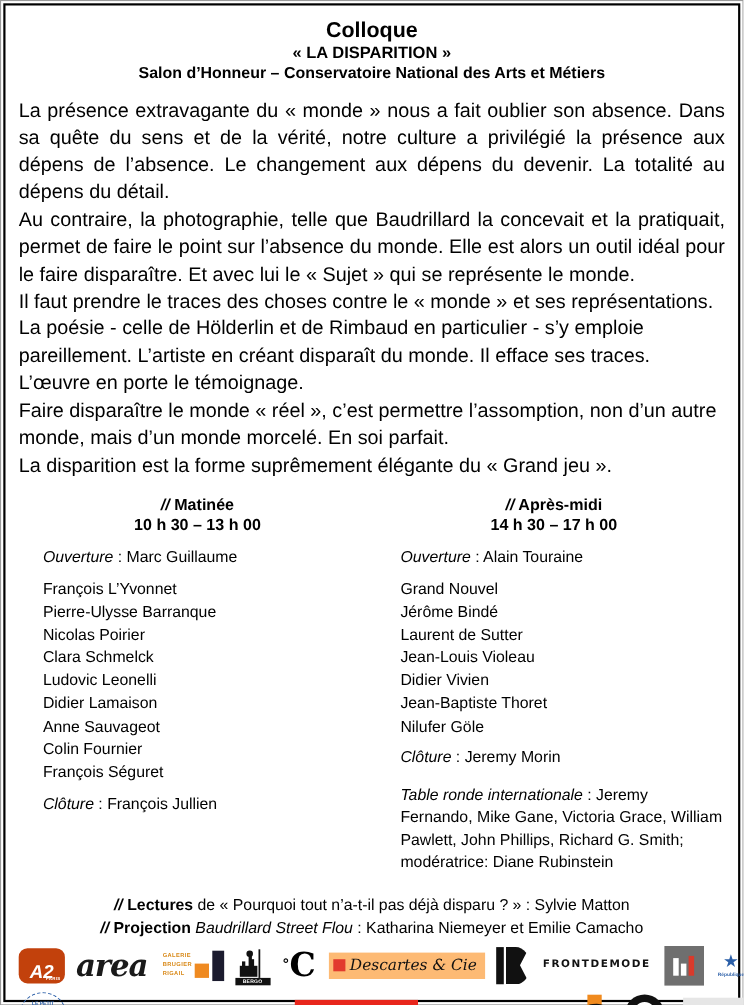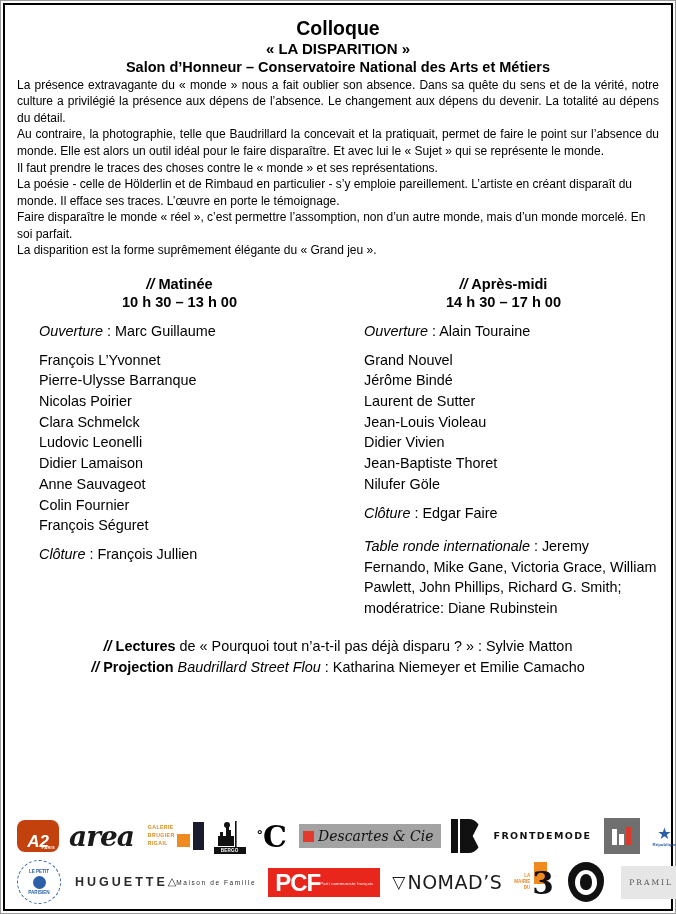--- a/index.html
+++ b/index.html
@@ -44,22 +44,22 @@
     font-weight: bold;
     letter-spacing: 0px;
     line-height: 1.18;
   }
   .hdr-colloque { font-size: 19.5px; }
   .hdr-title    { font-size: 15px; }
   .hdr-venue    { font-size: 14.5px; margin-top: 1px; }
 
   
   .intro {
-    margin-top: 1px;
-    font-size: 12px;
+    margin-top: 12px;
+    font-size: 18px;
     line-height: 1.38;
   }
   .intro p {
     margin: 0 0 0 0;
   }
   .intro p.just { text-align: justify; }
 
   
   .sessions {
     display: flex;
@@ -176,21 +176,21 @@
   }
 
   .lg-degc {
     font-family: "DejaVu Serif", serif;
     font-weight: bold; font-size: 30px; margin-right: 12px;
     line-height: .9; color: #000;
   }
   .lg-degc sup { font-size: 13px; vertical-align: super; }
 
   .lg-descartes {
-    background: #a3a3a3; padding: 4px 7px 4px 4px; margin-right: 10px;
+    background: #fdba74; padding: 4px 7px 4px 4px; margin-right: 10px;
     display: flex; align-items: center; text-align: right;
   }
   .lg-descartes .sq { width: 11px; height: 11px; background: #e23b2e; margin-right: 4px; }
   .lg-descartes .tx {
     font-family: "DejaVu Serif", serif; font-style: italic;
     font-size: 14px; color: #111; white-space: nowrap;
   }
 
   .lg-d {
     margin-right: 12px; display: flex; align-items: center;
@@ -344,21 +344,21 @@
           <div class="gap-sm"></div>
           <div class="speaker">Grand Nouvel</div>
           <div class="speaker">Jérôme Bindé</div>
           <div class="speaker">Laurent de Sutter</div>
           <div class="speaker">Jean-Louis Violeau</div>
           <div class="speaker">Didier Vivien</div>
           <div class="speaker">Jean-Baptiste Thoret</div>
           <div class="speaker">Nilufer Göle</div>
           <div class="gap-sm"></div>
           <div>
-            <span class="lead">Clôture</span><span> : </span><span>Edgar Faire</span>
+            <span class="lead">Clôture</span><span> : </span><span>Jeremy Morin</span>
           </div>
           <div class="gap-md"></div>
           <div class="roundtable">
             <span class="lead">Table ronde internationale</span><span> : </span><span>Jeremy Fernando, Mike Gane, Victoria Grace, William Pawlett, John Phillips, Richard G. Smith; modératrice: Diane Rubinstein</span>
           </div>
         </div>
       </div>
     </div>
 
     <div class="notes">

